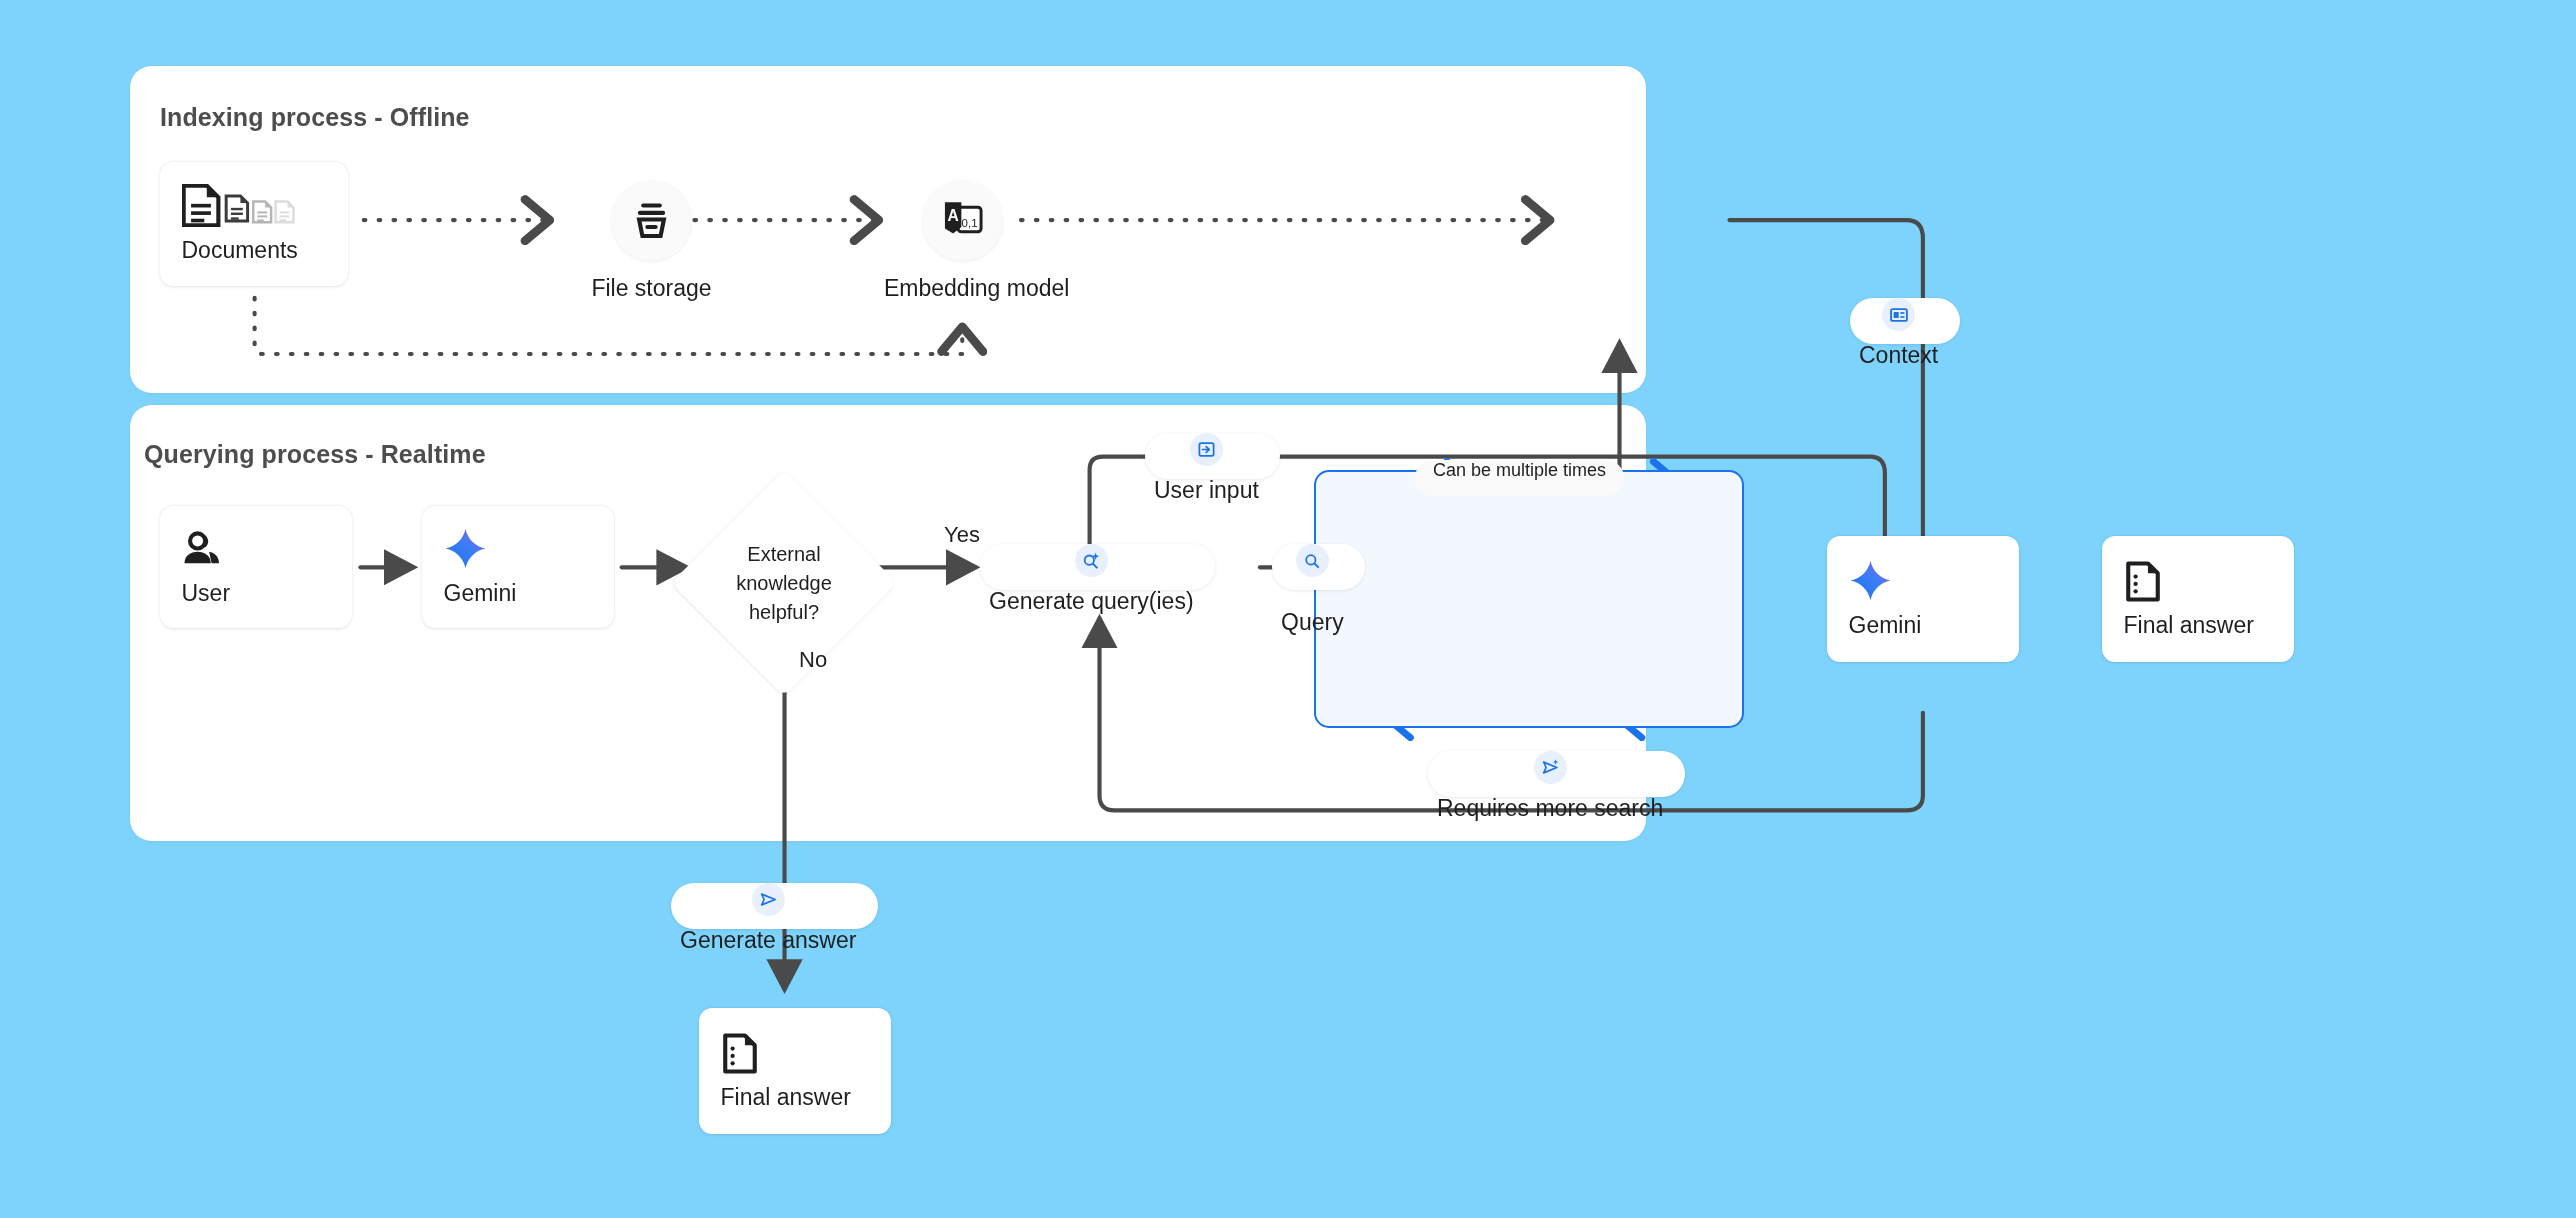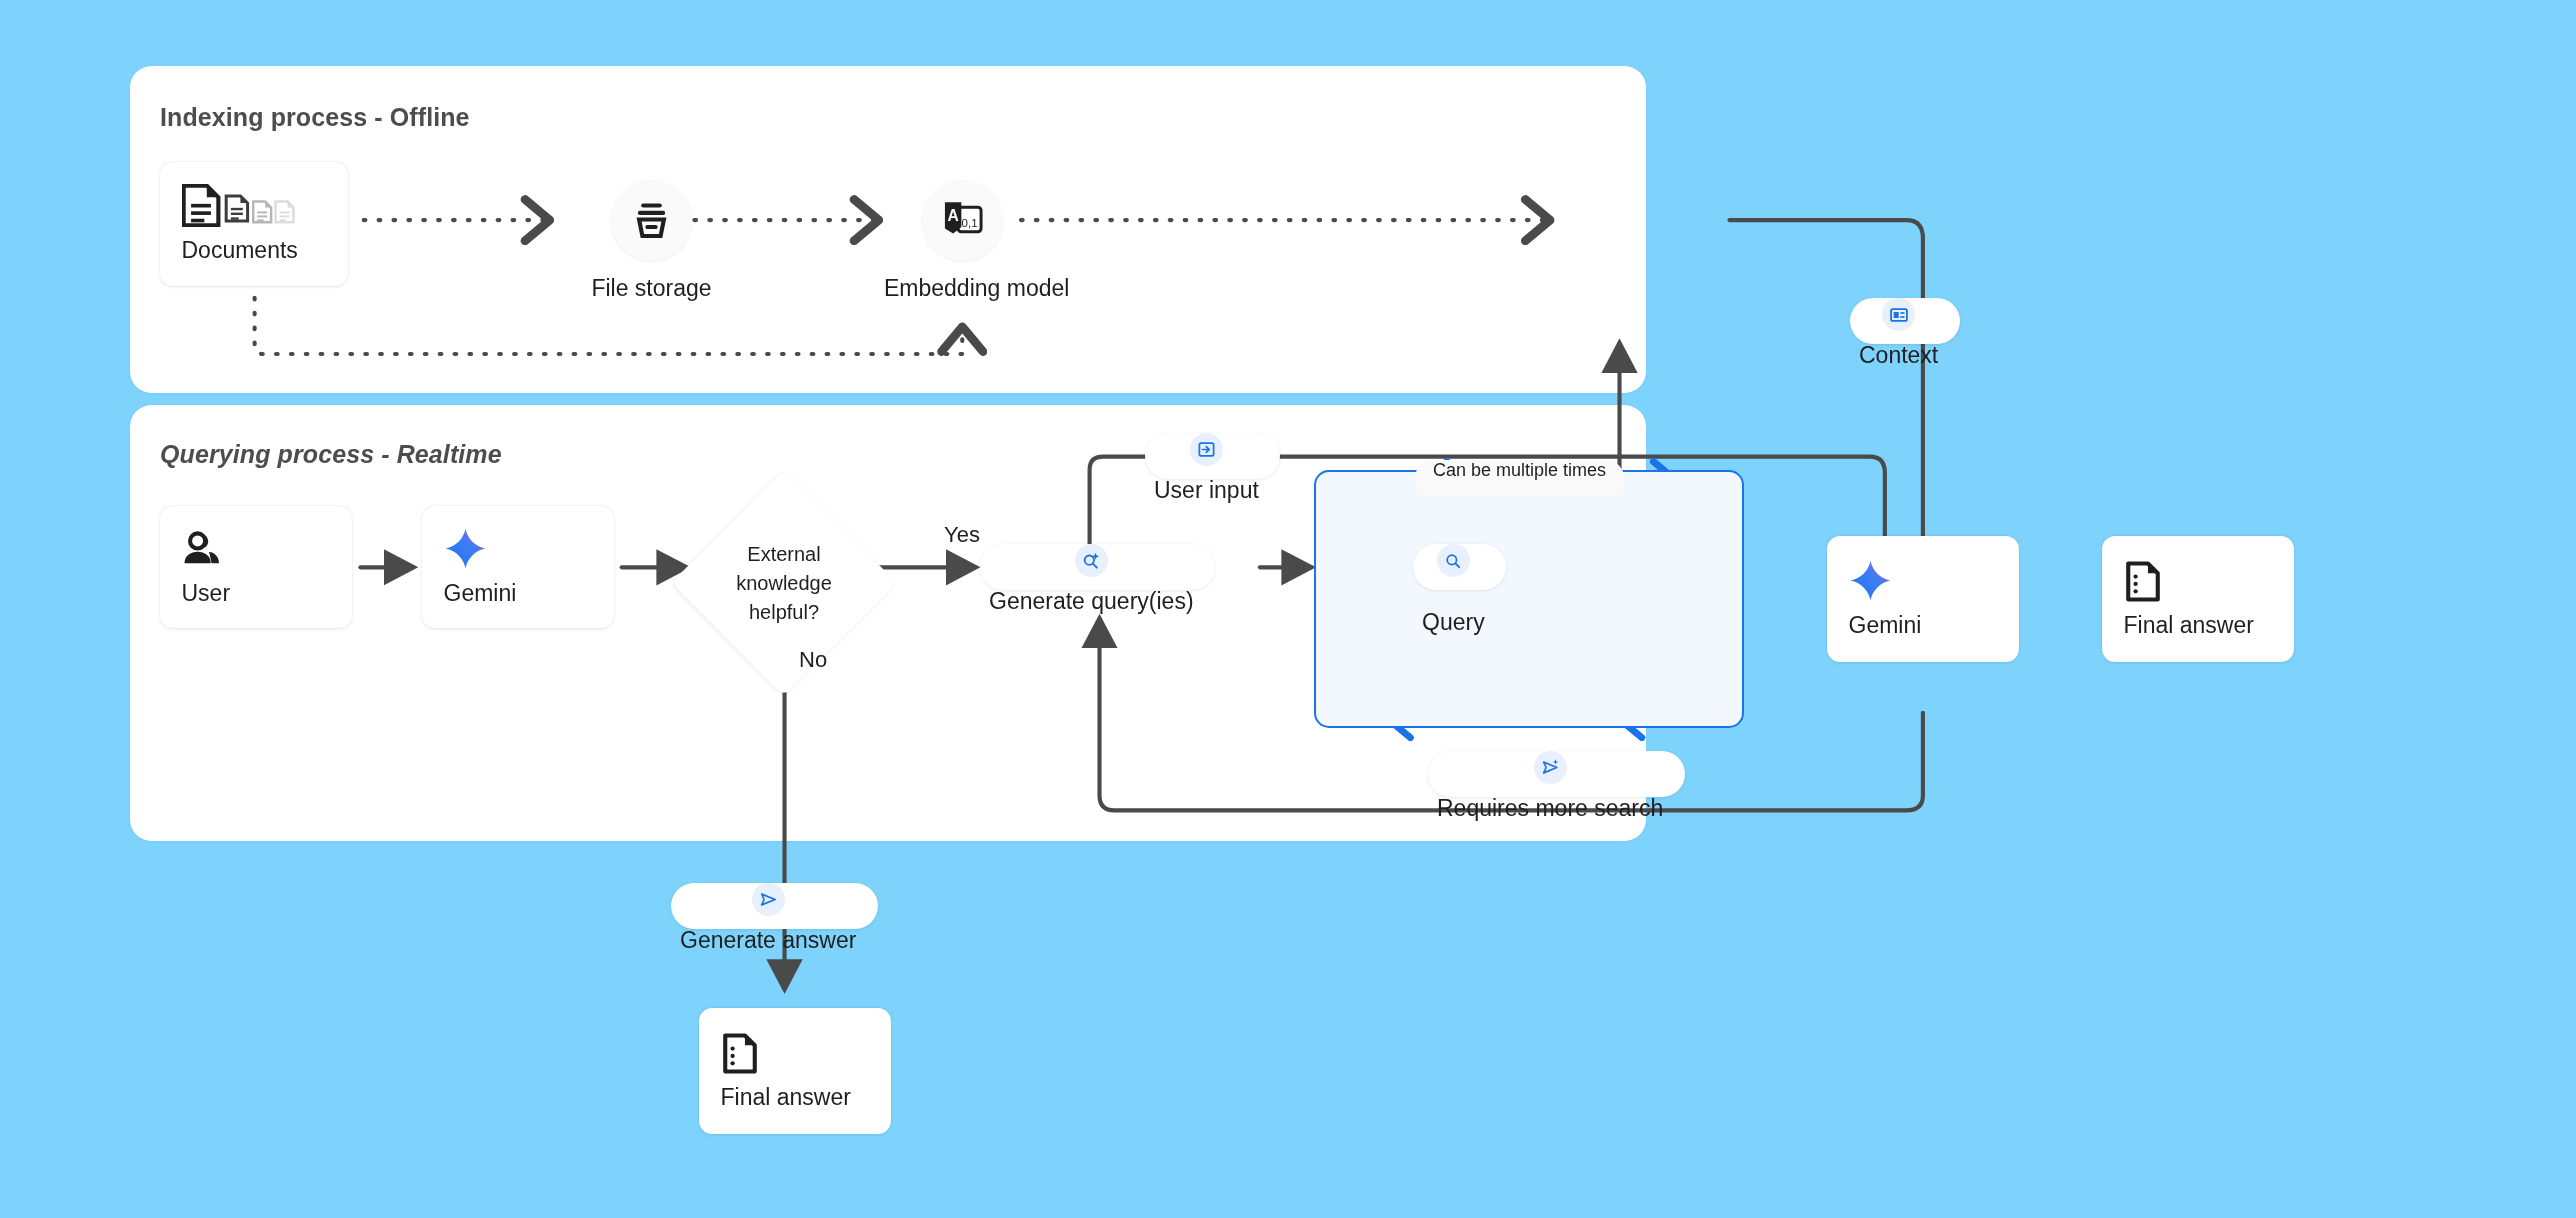--- a/index.html
+++ b/index.html
@@ -26,21 +26,21 @@
 
   .panel-title {
     position: absolute;
     font-size: 25px;
     font-weight: 700;
     color: #4d4d4d;
     letter-spacing: 0.1px;
     white-space: nowrap;
   }
   #title-indexing { left: 160px; top: 103px; }
-  #title-querying { left: 160px; top: 440px; font-style: italic; }
+  #title-querying { left: 144px; top: 440px; }
 
   
   .card {
     position: absolute;
     background: #ffffff;
     border-radius: 13.2px;
     box-shadow: 0 0.8px 3.3px rgba(0,0,0,0.10), 0 0 0 0.4px rgba(0,0,0,0.03);
     box-sizing: border-box;
     display: flex;
     flex-direction: column;
@@ -342,21 +342,21 @@
         </svg>
       </span>
       <span>Generate query(ies)</span>
     </div>
 
     <div id="loopbox"></div>
     <div class="chip plain" style="left:1415px; top:460px;">
       <span>Can be multiple times</span>
     </div>
 
-    <div class="chip" style="left:1413px; top:544px;gap:32px;">
+    <div class="chip" style="left:1272px; top:544px;gap:32px;">
       <span class="chip-icon">
         <svg width="18" height="18" viewBox="0 0 24 24" xmlns="http://www.w3.org/2000/svg">
           <circle cx="10.5" cy="10.5" r="6.2" fill="none" stroke="#1a73e8" stroke-width="2.3"></circle>
           <line x1="15.2" y1="15.2" x2="20.2" y2="20.2" stroke="#1a73e8" stroke-width="2.6" stroke-linecap="round"></line>
         </svg>
       </span>
       <span>Query</span>
     </div>
 
 

